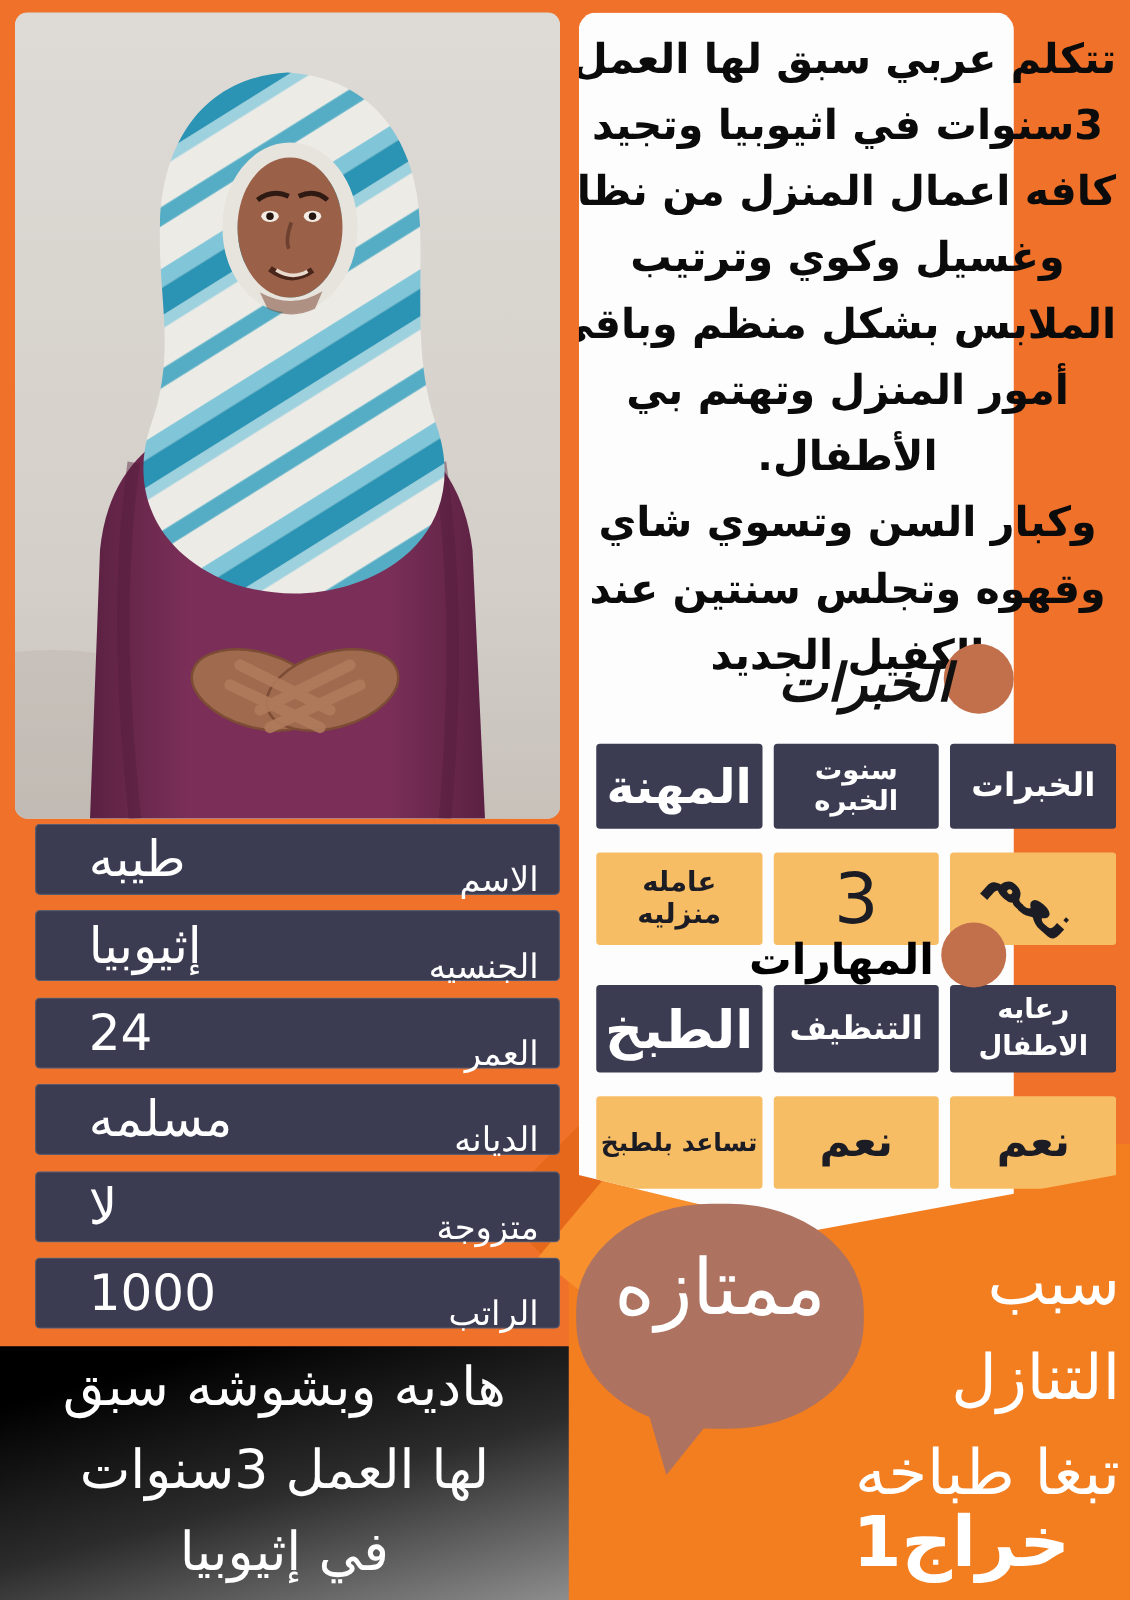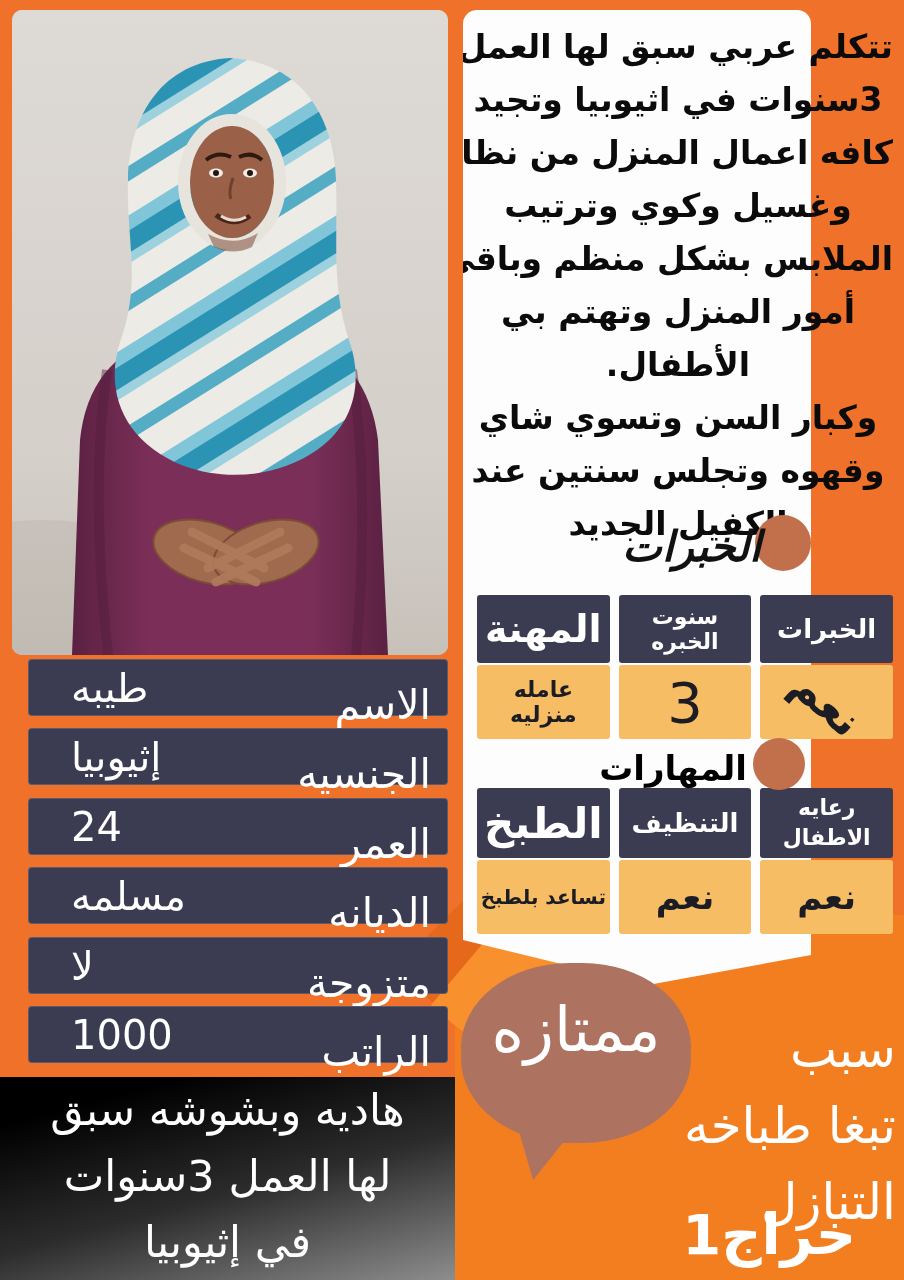--- a/index.html
+++ b/index.html
@@ -13,21 +13,21 @@
     position:absolute;left:12px;top:10px;width:436px;height:645px;
     border-radius:10px;overflow:hidden;z-index:6;background:#d6d1cb;
   }
   .info-row{
     position:absolute;left:28px;width:420px;height:57px;
     background:#3b3b51;border-radius:4px;border:1px solid rgba(255,255,255,.16);
     display:flex;justify-content:space-between;align-items:center;
     box-sizing:border-box;padding:0 16px 0 42px;z-index:6;color:#fff;gap:34px;
   }
   .info-row .value{font-size:40px;}
-  .info-row .label{font-size:41px;margin-top:34px;}
+  .info-row .label{font-size:27px;margin-top:34px;}
   .row-0{top:659px;} .row-1{top:728px;} .row-2{top:798px;}
   .row-3{top:867px;} .row-4{top:937px;} .row-5{top:1006px;}
   .note-box{
     position:absolute;left:0;top:1077px;width:455px;height:203px;z-index:6;
     background:linear-gradient(165deg,#000 15%,#2c2c2c 55%,#8d8d8d 100%);
     color:#fff;text-align:center;direction:rtl;
   }
   .note-box .note-line{font-size:43px;line-height:66px;white-space:nowrap;}
   
   .bottom-right-bg{
@@ -67,21 +67,21 @@
   }
   .circle-skills{
     position:absolute;top:728px;right:6px;width:52px;height:52px;border-radius:50%;
     background:#c2704c;z-index:1;
   }
   .grid{
     position:absolute;left:14px;width:416px;display:flex;direction:rtl;gap:9px;
   }
   .grid-exp{top:585px;}
   .grid-skills{top:778px;}
-  .col{flex:1;display:flex;flex-direction:column;gap:2px;}
+  .col{flex:1;display:flex;flex-direction:column;gap:19px;}
   .cell-head{
     background:#3b3b51;color:#fff;border-radius:3px;
     display:flex;align-items:center;justify-content:center;text-align:center;
     font-weight:bold;direction:rtl;
   }
   .grid-exp .cell-head{height:68px;}
   .grid-skills .cell-head{height:70px;}
   .cell-val{
     background:#f7bd64;color:#1c1c24;border-radius:3px;
     display:flex;align-items:center;justify-content:center;text-align:center;
@@ -107,21 +107,21 @@
   }
   .bubble-tail{
     position:absolute;left:497px;top:1095px;width:95px;height:85px;
     background:#ad7260;clip-path:polygon(12% 0,88% 30%,38% 100%);z-index:4;
   }
   .bubble-text{
     position:absolute;left:456px;top:993px;width:240px;text-align:center;
     color:#fff;font-size:62px;z-index:5;direction:rtl;
   }
   .reason{
-    position:absolute;right:8px;top:1012px;width:280px;z-index:4;
+    position:absolute;right:8px;top:988px;width:280px;z-index:4;
     color:#fff;direction:rtl;text-align:right;
   }
   .reason .reason-line{font-size:50px;line-height:76px;white-space:nowrap;}
   .reason-tag{
     position:absolute;right:48px;top:1202px;z-index:4;
     color:#fff;font-size:56px;font-weight:bold;direction:rtl;
   }
 </style>
 </head>
 <body>
@@ -272,18 +272,18 @@
       </div>
     </div>
   </div>
 
   <div class="bubble-body"></div>
   <div class="bubble-tail"></div>
   <div class="bubble-text">ممتازه</div>
 
   <div class="reason">
     <div class="reason-line">سبب</div>
+    <div class="reason-line">التنازل</div>
     <div class="reason-line">تبغا طباخه</div>
-    <div class="reason-line">التنازل</div>
   </div>
   <div class="reason-tag">خراج1</div>
 
 </div>
 
 </body></html>

